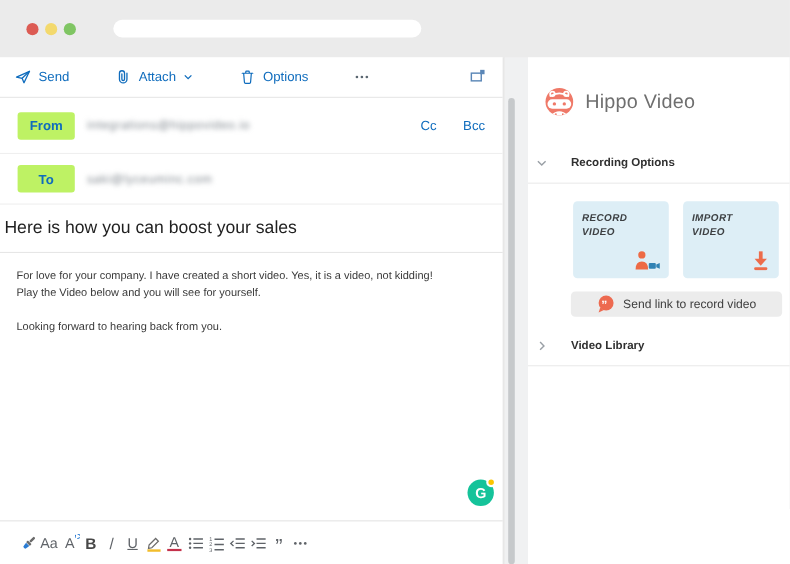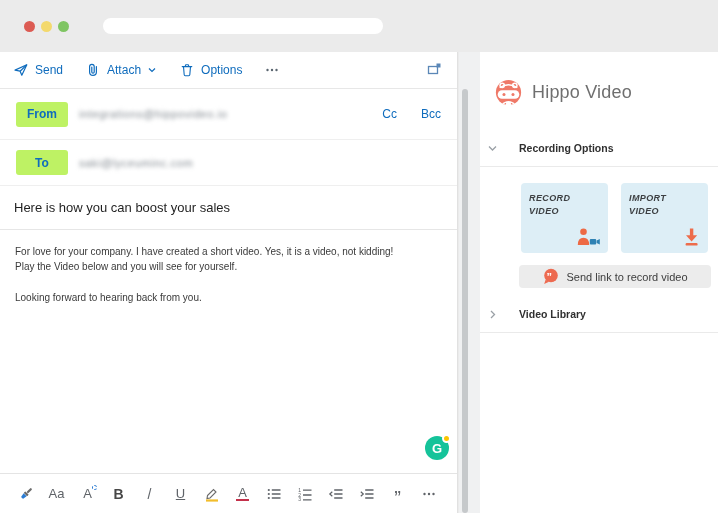--- a/index.html
+++ b/index.html
@@ -11,52 +11,52 @@
   .chrome { position:absolute; top:0; left:0; width:718px; height:52px; background:#ebebeb; }
   .dot { position:absolute; top:21px; width:11px; height:11px; border-radius:50%; cursor:pointer; }
   .dot.red { left:24px; background:#dc5b53; }
   .dot.yellow { left:41px; background:#f3d96d; }
   .dot.green { left:58px; background:#7fc563; }
   .addressbar { position:absolute; left:103px; top:18px; width:280px; height:16px; background:#fff; border-radius:8px; }
 
   
   .compose { position:absolute; left:0; top:52px; width:458px; height:461px; background:#fff;
              border-right:1px solid #e1e1e1; display:flex; flex-direction:column; }
-  .toolbar { height:37px; flex:0 0 37px; display:flex; align-items:center; padding:0 10px 0 13px; border-bottom:1px solid #e7e7e7; }
+  .toolbar { height:37px; flex:0 0 37px; display:flex; align-items:center; padding:0 10px 0 13px; border-bottom:1px solid #e7e7e7;gap:19px; }
   .tb-btn { display:flex; align-items:center; gap:6px; background:none; border:none; color:#0f6cbd;
             font-size:12px; font-family:inherit; padding:0 11px; height:100%; cursor:pointer; }
   .tb-btn:first-child { padding-left:0; }
   .tb-btn svg { display:block; }
   .popout-btn { margin-left:auto; background:none; border:none; padding:0 4px; cursor:pointer; }
 
   .row { display:flex; align-items:center; padding:0 16px; flex:0 0 auto; }
   .from-row { height:51px; border-bottom:1px solid #efefef; }
   .to-row { height:46px; border-bottom:1px solid #efefef; }
   .chip { width:52px; height:25px; background:#bef264; border:none; border-radius:3px; color:#0f6cbd;
           font-weight:700; font-size:12px; font-family:inherit; cursor:pointer; flex:0 0 52px; }
   .email { margin-left:11px; font-size:11px; color:#828990; filter:blur(2.3px); letter-spacing:0.6px; }
   .ccbcc { margin-left:auto; display:flex; gap:24px; }
   .ccbcc a { color:#0f6cbd; font-size:12px; text-decoration:none; cursor:pointer; }
-  .subject-row { height:44px; flex:0 0 44px; border-bottom:1px solid #e6e6e6; font-size:13px; color:#1f1f1f;
-                 display:flex; align-items:center; padding:0 14px; cursor:text; }
+  .subject-row { height:44px; flex:0 0 44px; border-bottom:1px solid #e6e6e6; font-size:16px; color:#1f1f1f;
+                 display:flex; align-items:center; padding:0 4px; cursor:text; }
 
   .body-area { flex:1 1 auto; position:relative; padding:14px 8px 0 15px; font-size:10px; color:#3a3a3a;
                overflow:hidden; cursor:text; }
   .body-area .line { white-space:nowrap; line-height:15px; }
   .greeting { margin-bottom:28px; }
   .para2 { margin-top:16px; }
 
   .grammarly { position:absolute; right:8px; bottom:53px; width:24px; height:24px; cursor:pointer; }
   .g-circle { width:24px; height:24px; border-radius:50%; background:#15c39a; color:#fff; font-weight:700;
               font-size:13px; display:flex; align-items:center; justify-content:center; }
   .g-dot { position:absolute; top:-2px; right:-2px; width:9px; height:9px; border-radius:50%;
            background:#fbc500; border:2px solid #fff; }
 
   .format-bar { height:40px; flex:0 0 40px; border-top:1px solid #e4e4e4; display:flex; align-items:center;
-                padding-left:16px; gap:12px; }
+                padding-left:16px; }
   .fmt { width:19px; height:24px; display:flex; align-items:center; justify-content:center; background:none;
          border:none; color:#5f6368; font-family:inherit; font-size:13px; position:relative; cursor:pointer; }
   .fmt .b { font-weight:700; font-size:14px; color:#474747; }
   .fmt .i { font-size:14px; }
   .fmt .u { text-decoration:underline; }
   .fmt .fc { border-bottom:2.5px solid #c4314b; line-height:12px; padding:0 2px; }
   .fx-ring { position:absolute; top:3px; right:0; width:5px; height:5px; border:1px dashed #2b7cd3; border-radius:50%; }
   .quote-g { font-size:20px; line-height:10px; padding-top:8px; }
 
   

